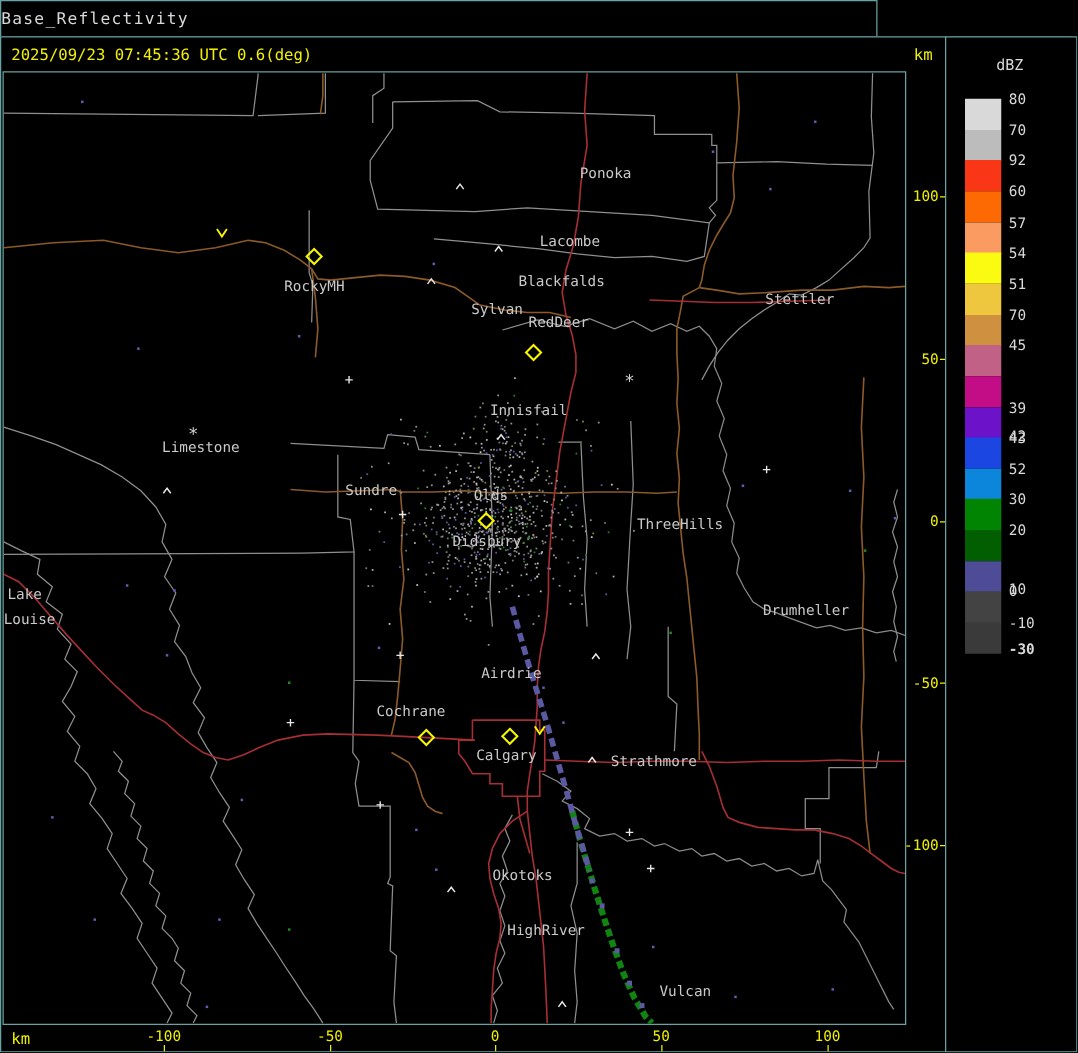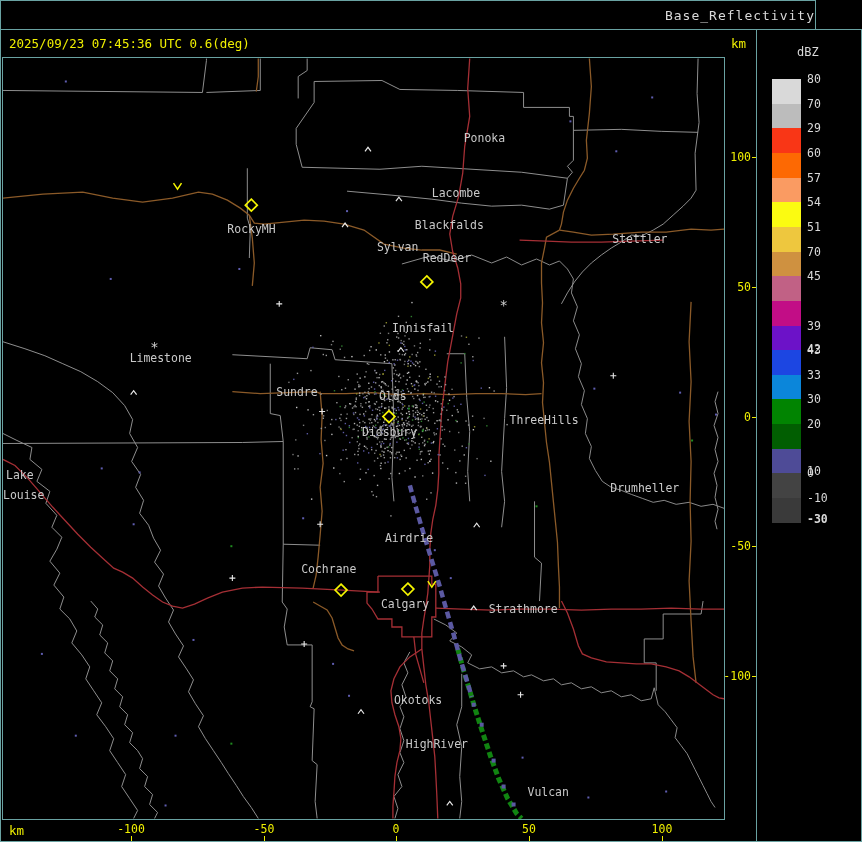--- a/index.html
+++ b/index.html
@@ -1,20 +1,20 @@
 <!DOCTYPE html>
 <html><head>
 <meta charset="utf-8">
 <style>
   html,body{margin:0;padding:0;background:#000;}
   #app{position:relative;width:862px;height:842px;background:#000;overflow:hidden;
        font-family:"DejaVu Sans Mono","Liberation Mono",monospace;}
   .teal-border{border:1px solid #69a2a2;box-sizing:border-box;}
-  #title-bar{position:absolute;left:0;top:0;width:816px;height:30px;background:#000;
-             display:flex;align-items:center;justify-content:flex-end;}
+  #title-bar{position:absolute;left:0;top:0;width:702px;height:30px;background:#000;
+             display:flex;align-items:center;justify-content:flex-start;}
   #title-text{color:#d9d9d9;font-size:13px;letter-spacing:1px;}
   #main-box{position:absolute;left:0;top:29px;width:856px;height:813px;background:#000;padding-left:33px;}
   #timestamp{position:absolute;left:8px;top:6px;color:#efef00;font-size:12.5px;}
   #km-top-right{position:absolute;left:730px;top:6px;color:#efef00;font-size:12.5px;}
   #map-box{position:absolute;left:1px;top:27px;width:723px;height:763px;background:#000;}
   #map-svg{position:absolute;left:0;top:0;}
   .r-tick-label{position:absolute;width:28px;left:722px;text-align:right;color:#efef00;
                 font-size:11.5px;line-height:12px;}
   .r-tick-dash{position:absolute;left:751px;width:6px;height:1px;background:#efef00;}
   .b-tick-label{position:absolute;top:793px;transform:translateX(-50%);color:#efef00;
@@ -981,31 +981,31 @@
         <div class="swatch" style="top: 295.5px; height: 25.15px; background: rgb(108, 18, 200);"></div>
         <div class="swatch" style="top: 320.15px; height: 25.15px; background: rgb(28, 70, 226);"></div>
         <div class="swatch" style="top: 344.8px; height: 25.15px; background: rgb(11, 134, 218);"></div>
         <div class="swatch" style="top: 369.45px; height: 25.15px; background: rgb(1, 132, 1);"></div>
         <div class="swatch" style="top: 394.1px; height: 25.15px; background: rgb(1, 94, 1);"></div>
         <div class="swatch" style="top: 418.75px; height: 25.15px; background: rgb(78, 75, 151);"></div>
         <div class="swatch" style="top: 443.4px; height: 25.15px; background: rgb(67, 67, 67);"></div>
         <div class="swatch" style="top: 468.05px; height: 25.15px; background: rgb(58, 58, 58);"></div>
         <div class="swatch-label" style="top: 43px;">80</div>
         <div class="swatch-label" style="top: 67.65px;">70</div>
-        <div class="swatch-label" style="top: 92.3px;">29</div>
+        <div class="swatch-label" style="top: 92.3px;">92</div>
         <div class="swatch-label" style="top: 116.95px;">60</div>
         <div class="swatch-label" style="top: 141.6px;">57</div>
         <div class="swatch-label" style="top: 166.25px;">54</div>
         <div class="swatch-label" style="top: 190.9px;">51</div>
         <div class="swatch-label" style="top: 215.55px;">70</div>
         <div class="swatch-label" style="top: 240.2px;">45</div>
         <div class="swatch-label" style="top: 264.85px; margin-top: 48px;">42</div>
         <div class="swatch-label" style="top: 289.5px;">39</div>
         <div class="swatch-label" style="top: 314.15px;">43</div>
-        <div class="swatch-label" style="top: 338.8px;">33</div>
+        <div class="swatch-label" style="top: 338.8px;">52</div>
         <div class="swatch-label" style="top: 363.45px;">30</div>
         <div class="swatch-label" style="top: 388.1px; text-align: right;">20</div>
         <div class="swatch-label" style="top: 435px;">10</div>
         <div class="swatch-label" style="top: 437.4px;">0</div>
         <div class="swatch-label" style="top: 462.05px;">-10</div>
         <div class="swatch-label" style="top: 483px; font-weight: bold;">-30</div>
       </div>
   </div>
 
 </div>

